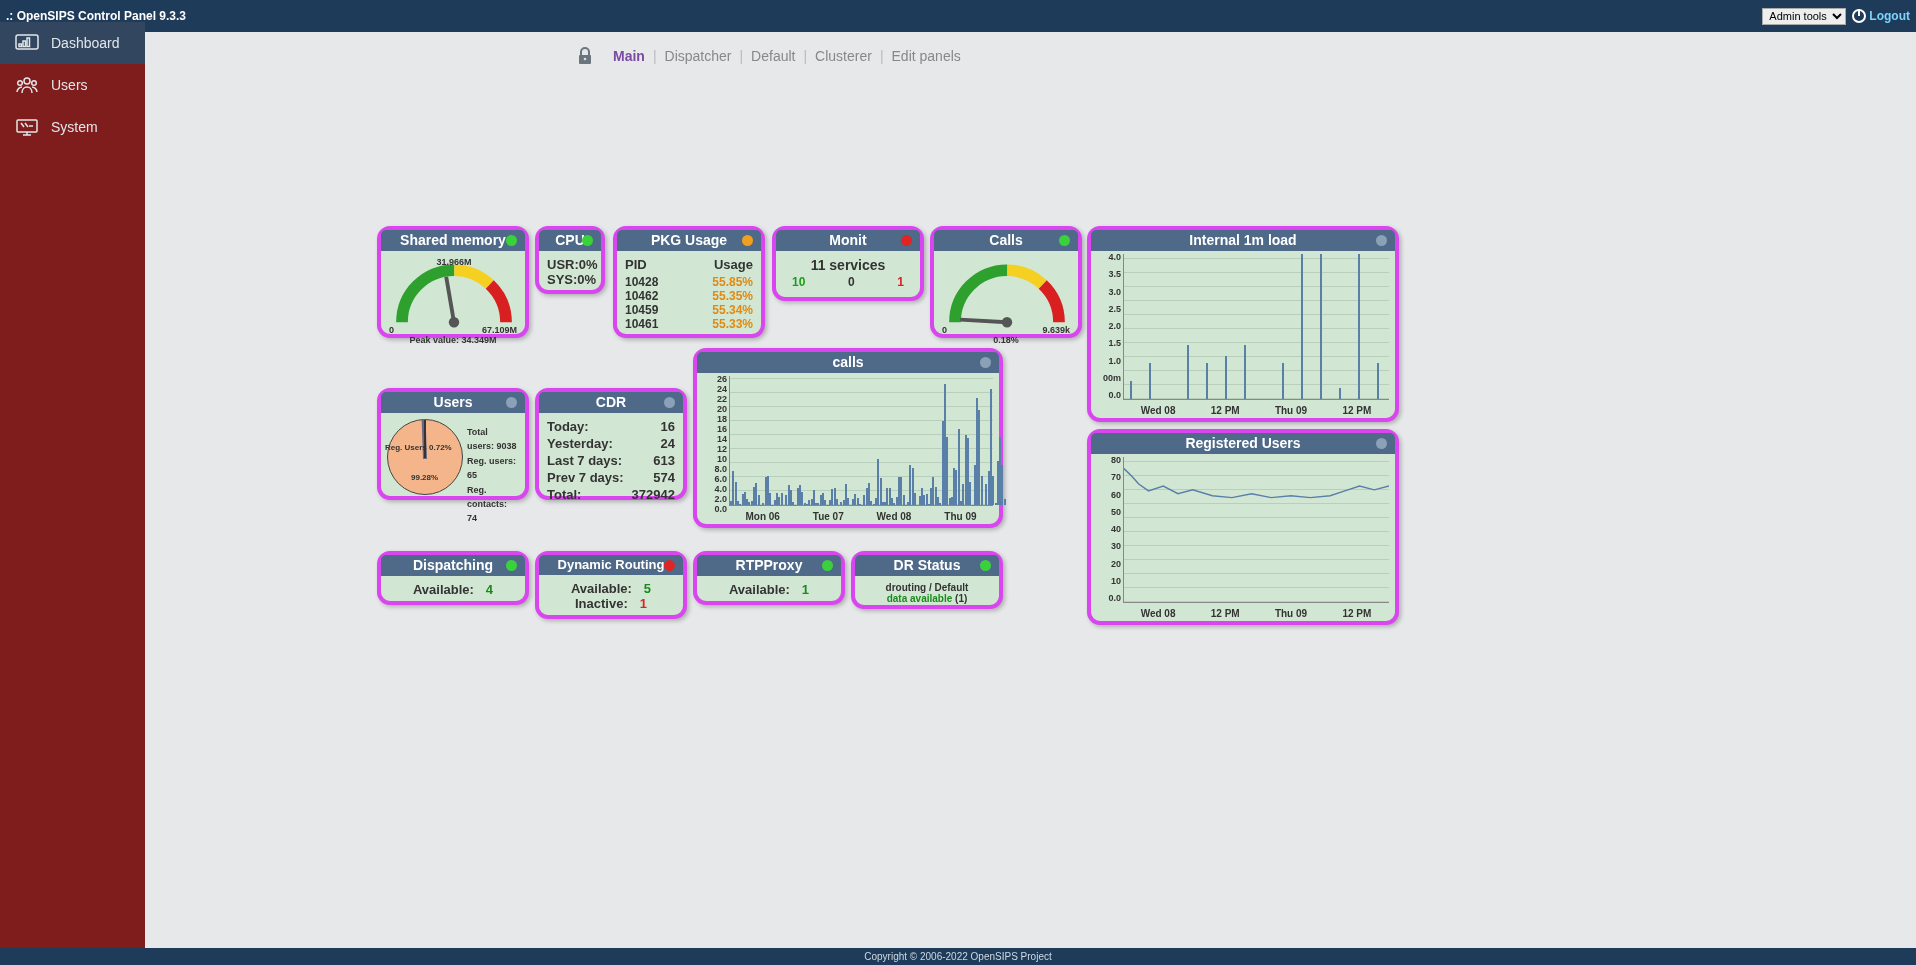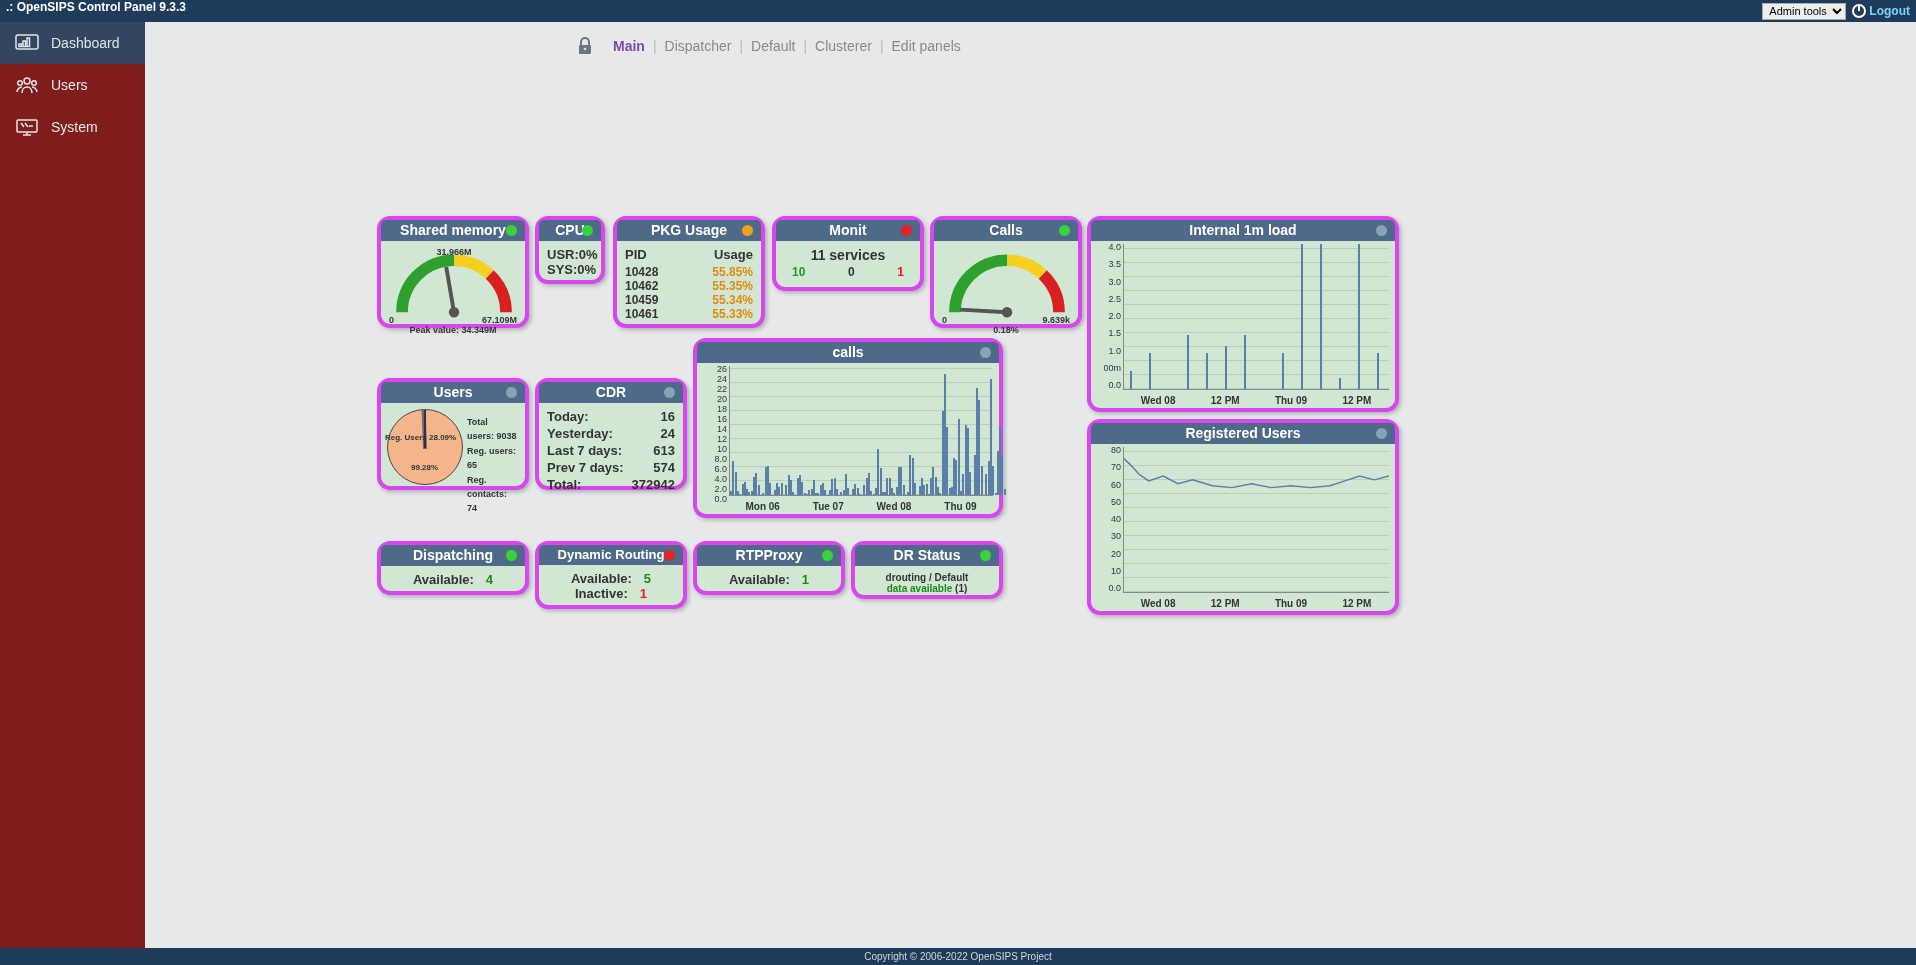--- a/index.html
+++ b/index.html
@@ -1,17 +1,17 @@
 <!DOCTYPE html>
 <html><head>
 <meta charset="utf-8">
 <style>
 * { box-sizing: border-box; margin: 0; padding: 0; }
 body { font-family: "Segoe UI", Arial, sans-serif; background: #e7e8e9; font-size: 13px; color: #333; }
-.topbar { background: #1f3b5a; color: #fff; height: 22px; display: flex; justify-content: space-between; padding: 0 6px; font-size: 12px; font-weight: 700; }
+.topbar { background: #1f3b5a; color: #fff; height: 32px; display: flex; align-items: center; justify-content: space-between; padding: 0 6px; font-size: 12px; font-weight: 700; }
 .topbar-right { display: flex; align-items: center; gap: 6px; }
 .topbar-right select { background: #eee; border: 1px solid #aaa; font-size: 11px; padding: 0 2px; height: 17px; }
 .logout-btn { display: flex; align-items: center; gap: 3px; font-weight: 700; cursor: pointer; color: #7dd3fc; }
 .power-icon { width: 14px; height: 14px; border: 2px solid #fff; border-radius: 50%; position: relative; }
 .power-icon::after { content: ""; position: absolute; top: -2px; left: 50%; width: 2px; height: 7px; background: #fff; transform: translateX(-50%); }
 .sidebar { position: fixed; top: 22px; left: 0; width: 145px; bottom: 17px; background: #7f1d1d; color: #e2e6ea; }
 .side-item { display: flex; align-items: center; gap: 12px; padding: 12px 15px; cursor: pointer; font-size: 14px; }
 .side-item.active { background: #32475f; }
 .side-icon { width: 24px; height: 18px; display: inline-block; }
 .content { margin-left: 145px; padding-top: 0; }
@@ -69,21 +69,21 @@
 .gauge-bot { display: flex; justify-content: space-between; font-size: 9px; font-weight: 700; margin-top: -4px; }
 .gauge-peak { text-align: center; font-size: 9px; font-weight: 700; }
 
 .pie { width: 76px; height: 76px; border-radius: 50%; background: #f5b58a; position: relative; border: 1px solid #444; margin-left: -2px; }
 .pie-slice { position: absolute; top: -1px; left: 50%; width: 4px; height: 40px; background: #668; transform-origin: bottom center; transform: translateX(-50%) rotate(-2deg); }
 .pie-n { position: absolute; top: 0; left: 50%; width: 2px; height: 38px; background: #333; transform: translateX(-50%); }
 .users-body { display: flex; gap: 4px; }
 .users-txt { font-size: 9px; font-weight: 700; line-height: 1.6; margin-top: 6px; }
 
 .chart-x { display: flex; justify-content: space-around; font-size: 10px; font-weight: 700; color: #333; margin-top: 2px; }
-.chart-y { position: absolute; left: 2px; top: 22px; bottom: 18px; width: 28px; font-size: 9px; font-weight: 400; display: flex; flex-direction: column; justify-content: space-between; align-items: flex-end; }
+.chart-y { position: absolute; left: 2px; top: 22px; bottom: 18px; width: 28px; font-size: 9px; font-weight: 700; display: flex; flex-direction: column; justify-content: space-between; align-items: flex-end; }
 .chart-area { position: absolute; left: 32px; right: 6px; top: 24px; bottom: 18px; background: repeating-linear-gradient(to top, #b8cfba 0, #b8cfba 1px, transparent 1px, transparent 14px); border-left: 1px solid #888; border-bottom: 1px solid #888; }
 .bars { position: absolute; left: 0; right: 0; bottom: 0; top: 0; }
 .bar { position: absolute; bottom: 0; width: 2px; background: #5a7fa8; }
 .footer { position: fixed; bottom: 0; left: 0; right: 0; height: 17px; background: #1f3b5a; color: #cfd8e2; text-align: center; font-size: 10px; line-height: 17px; }
 </style>
 </head>
 <body>
 
 <div class="topbar">
   <span>.: OpenSIPS Control Panel 9.3.3</span>
@@ -286,21 +286,21 @@
     </div>
 
     <div class="panel p-users">
       <div class="phead"><span>Users</span><span class="dot grey"></span></div>
       <div class="pbody users-body">
         <div style="position:relative">
           <div class="pie">
               <div class="pie-slice"></div>
               <div class="pie-n"></div>
             </div>
-          <span style="position:absolute;left:-4px;top:24px;font-size:8px;font-weight:700">Reg. Users 28.09%</span>
+          <span style="position:absolute;left:-4px;top:24px;font-size:8px;font-weight:700">Reg. Users 0.72%</span>
           <span style="position:absolute;left:22px;top:54px;font-size:8px;font-weight:700">99.28%</span>
         </div>
         <div class="users-txt">
           <div>Total users: 9038</div>
           <div>Reg. users: 65</div>
           <div>Reg. contacts: 74</div>
         </div>
       </div>
     </div>
 

